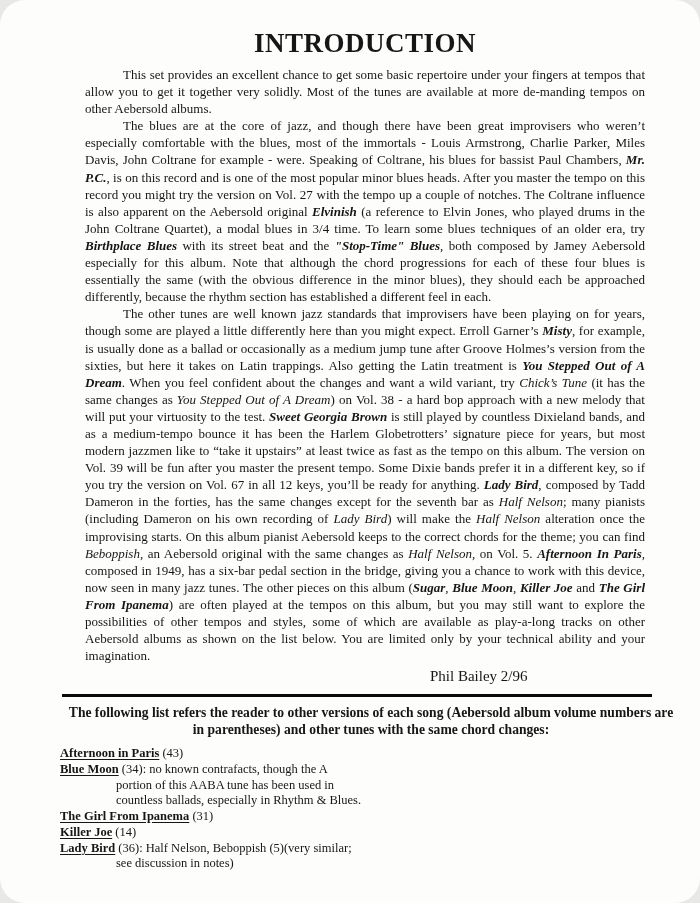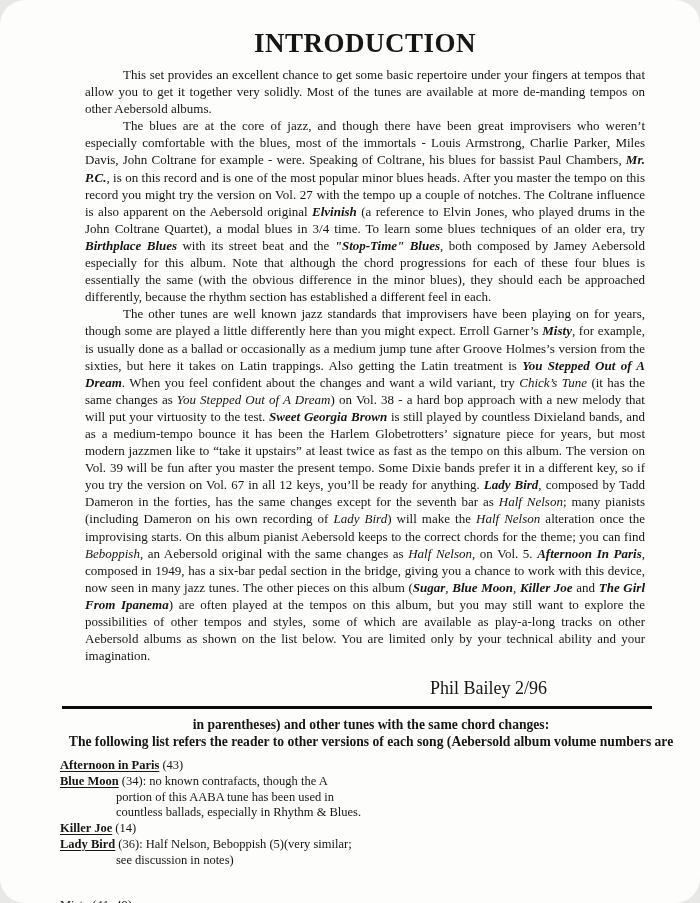--- a/index.html
+++ b/index.html
@@ -23,23 +23,23 @@
   }
   .body-text { margin:0 55px 0 85px; }
   .para {
     margin:0;
     font-size:13px;
     line-height:17.1px;
     text-align:justify;
     text-indent:38px;
   }
   .signature {
-    margin:15px 55px 0 85px;
+    margin:3px 55px 0 85px;
     padding-left:345px;
-    font-size:18px;
+    font-size:15px;
     line-height:19px;
   }
   .bottom { margin:0 18px 0 60px; }
   .divider-rule {
     height:3px;
     width:590px;
     background:#0a0a0a;
     border:none;
     margin:8px 0 0 2px;
   }
@@ -89,28 +89,29 @@
       <p class="para">The other tunes are well known jazz standards that improvisers have been playing on for years, though some are played a little differently here than you might expect. Erroll Garner’s <b><i>Misty</i></b>, for example, is usually done as a ballad or occasionally as a medium jump tune after Groove Holmes’s version from the sixties, but here it takes on Latin trappings. Also getting the Latin treatment is <b><i>You Stepped Out of A Dream</i></b>. When you feel confident about the changes and want a wild variant, try <i>Chick’s Tune</i> (it has the same changes as <i>You Stepped Out of A Dream</i>) on Vol. 38 - a hard bop approach with a new melody that will put your virtuosity to the test. <b><i>Sweet Georgia Brown</i></b> is still played by countless Dixieland bands, and as a medium-tempo bounce it has been the Harlem Globetrotters’ signature piece for years, but most modern jazzmen like to “take it upstairs” at least twice as fast as the tempo on this album. The version on Vol. 39 will be fun after you master the present tempo. Some Dixie bands prefer it in a different key, so if you try the version on Vol. 67 in all 12 keys, you’ll be ready for anything. <b><i>Lady Bird</i></b>, composed by Tadd Dameron in the forties, has the same changes except for the seventh bar as <i>Half Nelson</i>; many pianists (including Dameron on his own recording of <i>Lady Bird</i>) will make the <i>Half Nelson</i> alteration once the improvising starts. On this album pianist Aebersold keeps to the correct chords for the theme; you can find <i>Beboppish</i>, an Aebersold original with the same changes as <i>Half Nelson</i>, on Vol. 5. <b><i>Afternoon In Paris</i></b>, composed in 1949, has a six-bar pedal section in the bridge, giving you a chance to work with this device, now seen in many jazz tunes. The other pieces on this album (<b><i>Sugar</i></b>, <b><i>Blue Moon</i></b>, <b><i>Killer Joe</i></b> and <b><i>The Girl From Ipanema</i></b>) are often played at the tempos on this album, but you may still want to explore the possibilities of other tempos and styles, some of which are available as play-a-long tracks on other Aebersold albums as shown on the list below. You are limited only by your technical ability and your imagination.</p>
     </div>
 
   <div class="signature">Phil Bailey 2/96</div>
 
   <div class="bottom">
 
     <div class="divider-rule"></div>
 
     <div class="list-heading">
+        <div>The following list refers the reader to other versions of each song (Aebersold album volume numbers are</div>
         <div>in parentheses) and other tunes with the same chord changes:</div>
-        <div>The following list refers the reader to other versions of each song (Aebersold album volume numbers are</div>
       </div>
 
     <div class="song-columns">
       <div class="song-col col-left">
           <div class="song-item"><span class="song-title">Afternoon in Paris</span><span> (43)</span></div>
           <div class="song-item"><span class="song-title">Blue Moon</span><span> (34): no known contrafacts, though the A portion of this AABA tune has been used in countless ballads, especially in Rhythm &amp; Blues.</span></div>
+          <div class="song-item"><span class="song-title">The Girl From Ipanema</span><span> (31)</span></div>
           <div class="song-item"><span class="song-title">Killer Joe</span><span> (14)</span></div>
           <div class="song-item"><span class="song-title">Lady Bird</span><span> (36): Half Nelson, Beboppish (5)(very similar; see discussion in notes)</span></div>
         </div>
       <div class="song-col col-right">
           <div class="song-item"><span class="song-title">Misty</span><span> (41, 49)</span></div>
           <div class="song-item"><span class="song-title">Sugar</span><span> (49)</span></div>
           <div class="song-item"><span class="song-title">You Stepped Out Of A Dream</span><span> (34, 59): Chick’s Tune (38), Night Vision.</span></div>
         </div>
     </div>
 

